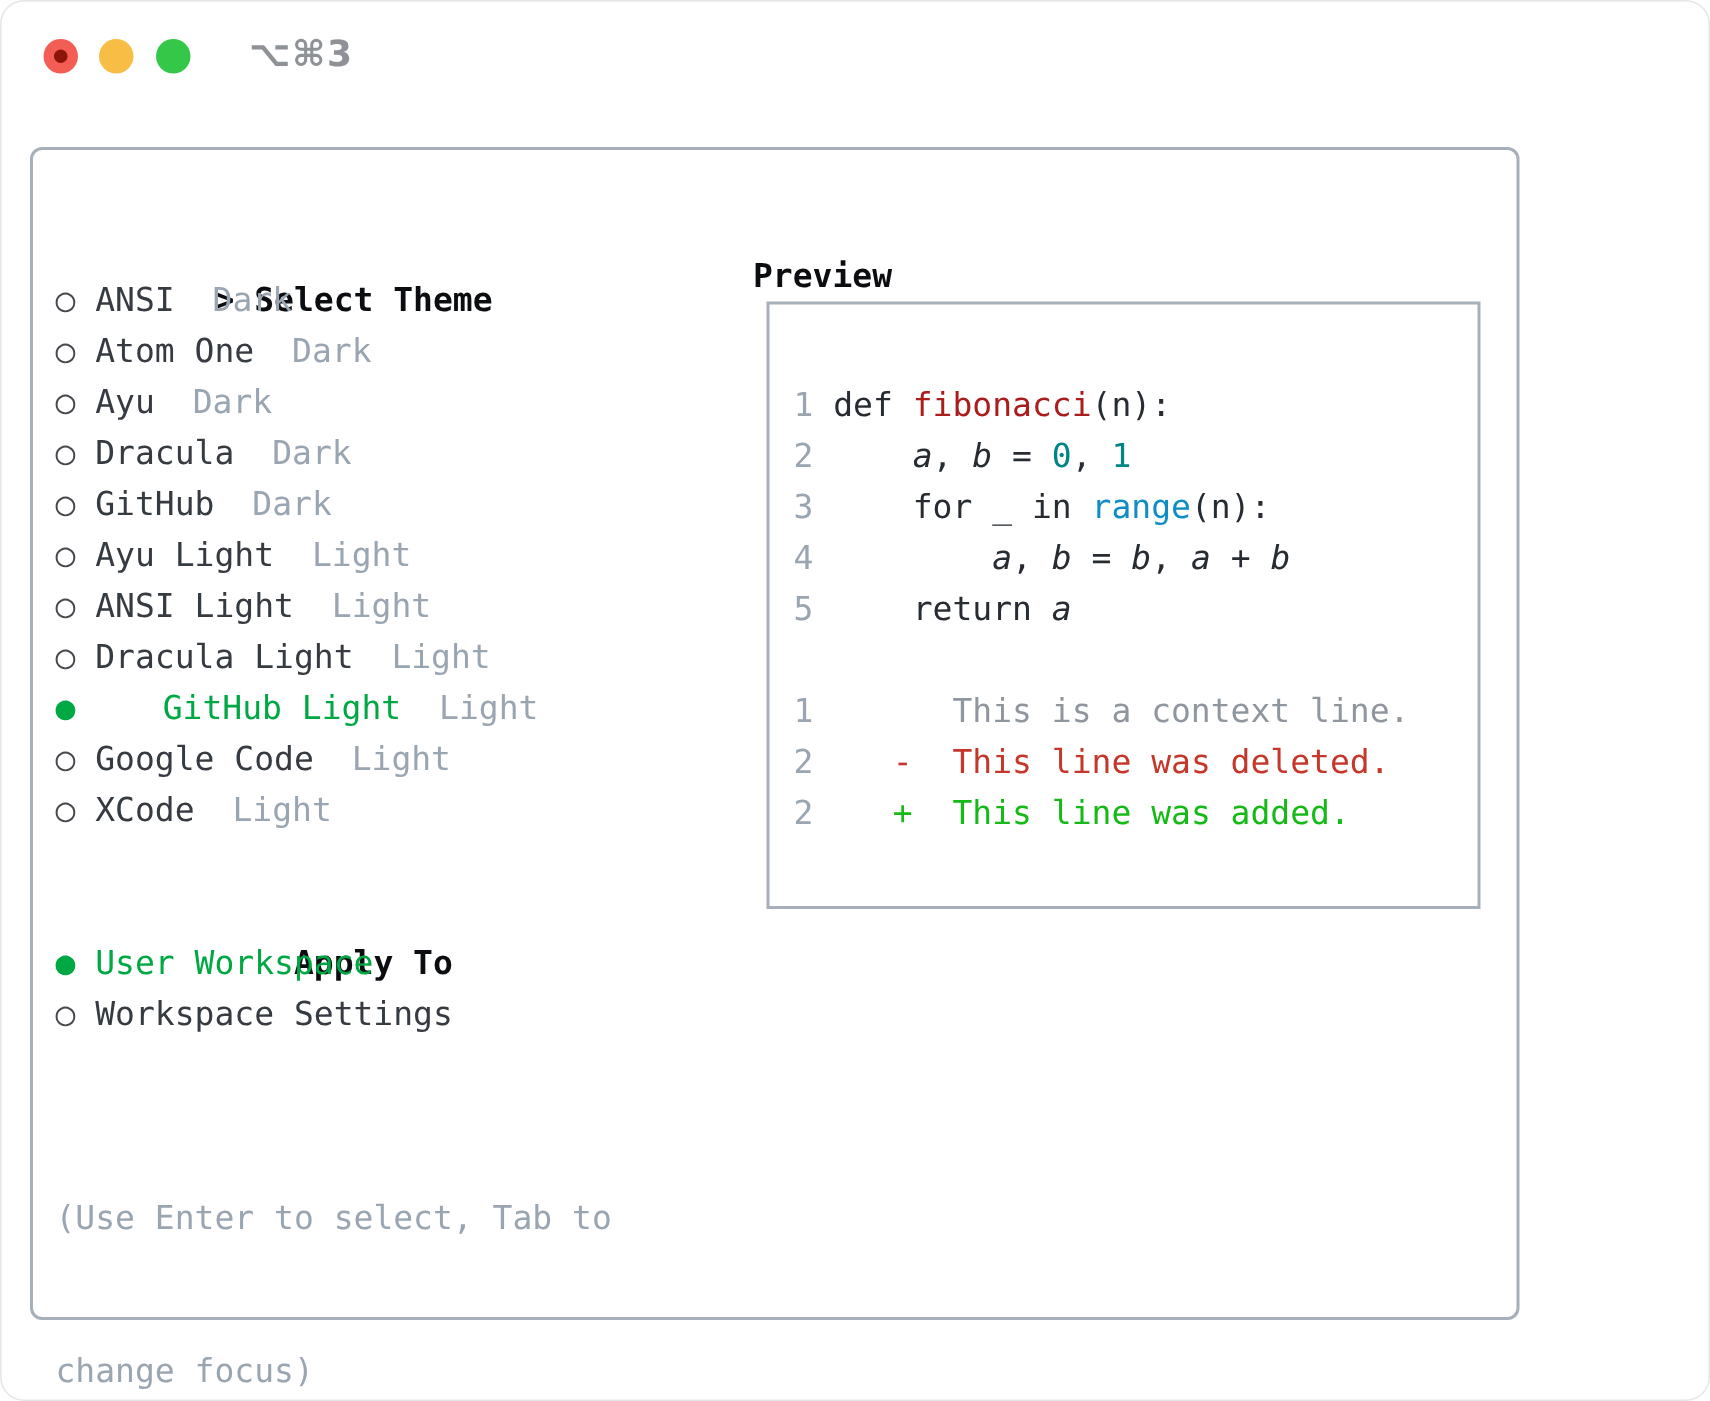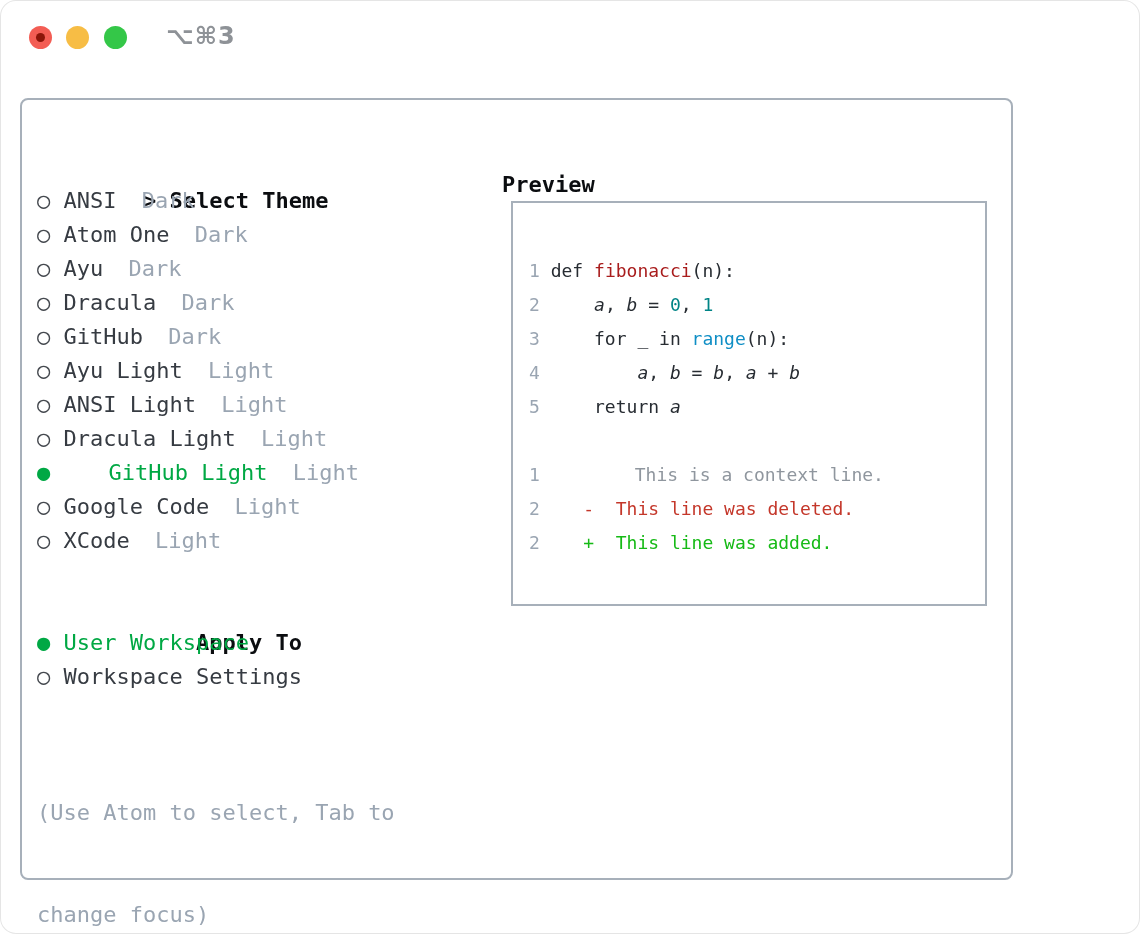--- a/index.html
+++ b/index.html
@@ -46,31 +46,31 @@
   
   .preview-label{
     position:absolute;left:480px;top:50px;height:34px;line-height:34px;
     font-size:22px;font-weight:bold;color:var(--c-header);margin-top:18px;
   }
   .preview-box{
     position:absolute;left:489px;top:101px;width:472px;height:401px;
     border:2px solid var(--c-border);background:#ffffff;
   }
   .code{
-    position:absolute;left:16px;top:51px;font-size:18px;line-height:34px;
+    position:absolute;left:16px;top:51px;font-size:22px;line-height:34px;
     white-space:pre;
   }
   .cl{height:34px;}
   .tk-ln{color:var(--c-ln);}
   .tk-pl{color:var(--c-pl);}
   .tk-fn{color:var(--c-fn);}
   .tk-nu{color:var(--c-nu);}
   .tk-bi{color:var(--c-bi);}
   .tk-v{color:var(--c-pl);font-style:italic;}
-  .tk-ctx{color:var(--c-ctx);margin-left:19px;}
+  .tk-ctx{color:var(--c-ctx);}
   .tk-del{color:var(--c-del);}
   .tk-add{color:var(--c-add);}
 </style>
 </head>
 <body>
 
 <div class="window">
 
   <div class="titlebar">
     <div class="light light-close">
@@ -106,21 +106,21 @@
         <div class="row hdr">
           <span class="marker"></span><span class="hdr-label">Apply To</span>
         </div>
         <div>
             <div class="row apply-row selected"><span class="marker">●</span><span class="name">User Workspace</span></div>
             <div class="row apply-row"><span class="marker">○</span><span class="name">Workspace Settings</span></div>
           </div>
       </div>
 
       <div class="help">
-        <div>(Use Atom to select, Tab to</div>
+        <div>(Use Enter to select, Tab to</div>
         <div>change focus)</div>
       </div>
     </div>
 
     <div class="preview-label">Preview</div>
 
     <div class="preview-box">
       <div class="code"><div class="cl"><span class="tk-ln">1 </span><span class="tk-pl">def </span><span class="tk-fn">fibonacci</span><span class="tk-pl">(n):</span></div><div class="cl"><span class="tk-ln">2 </span><span class="tk-pl">    </span><span class="tk-v">a</span><span class="tk-pl">, </span><span class="tk-v">b</span><span class="tk-pl"> = </span><span class="tk-nu">0</span><span class="tk-pl">, </span><span class="tk-nu">1</span></div><div class="cl"><span class="tk-ln">3 </span><span class="tk-pl">    for _ in </span><span class="tk-bi">range</span><span class="tk-pl">(n):</span></div><div class="cl"><span class="tk-ln">4 </span><span class="tk-pl">        </span><span class="tk-v">a</span><span class="tk-pl">, </span><span class="tk-v">b</span><span class="tk-pl"> = </span><span class="tk-v">b</span><span class="tk-pl">, </span><span class="tk-v">a</span><span class="tk-pl"> + </span><span class="tk-v">b</span></div><div class="cl"><span class="tk-ln">5 </span><span class="tk-pl">    return </span><span class="tk-v">a</span></div><div class="cl">&nbsp;</div><div class="cl"><span class="tk-ln">1</span><span class="tk-pl">       </span><span class="tk-ctx">This is a context line.</span></div><div class="cl"><span class="tk-ln">2</span><span class="tk-pl">    </span><span class="tk-del">-  </span><span class="tk-del">This line was deleted.</span></div><div class="cl"><span class="tk-ln">2</span><span class="tk-pl">    </span><span class="tk-add">+  </span><span class="tk-add">This line was added.</span></div></div>
     </div>
 

